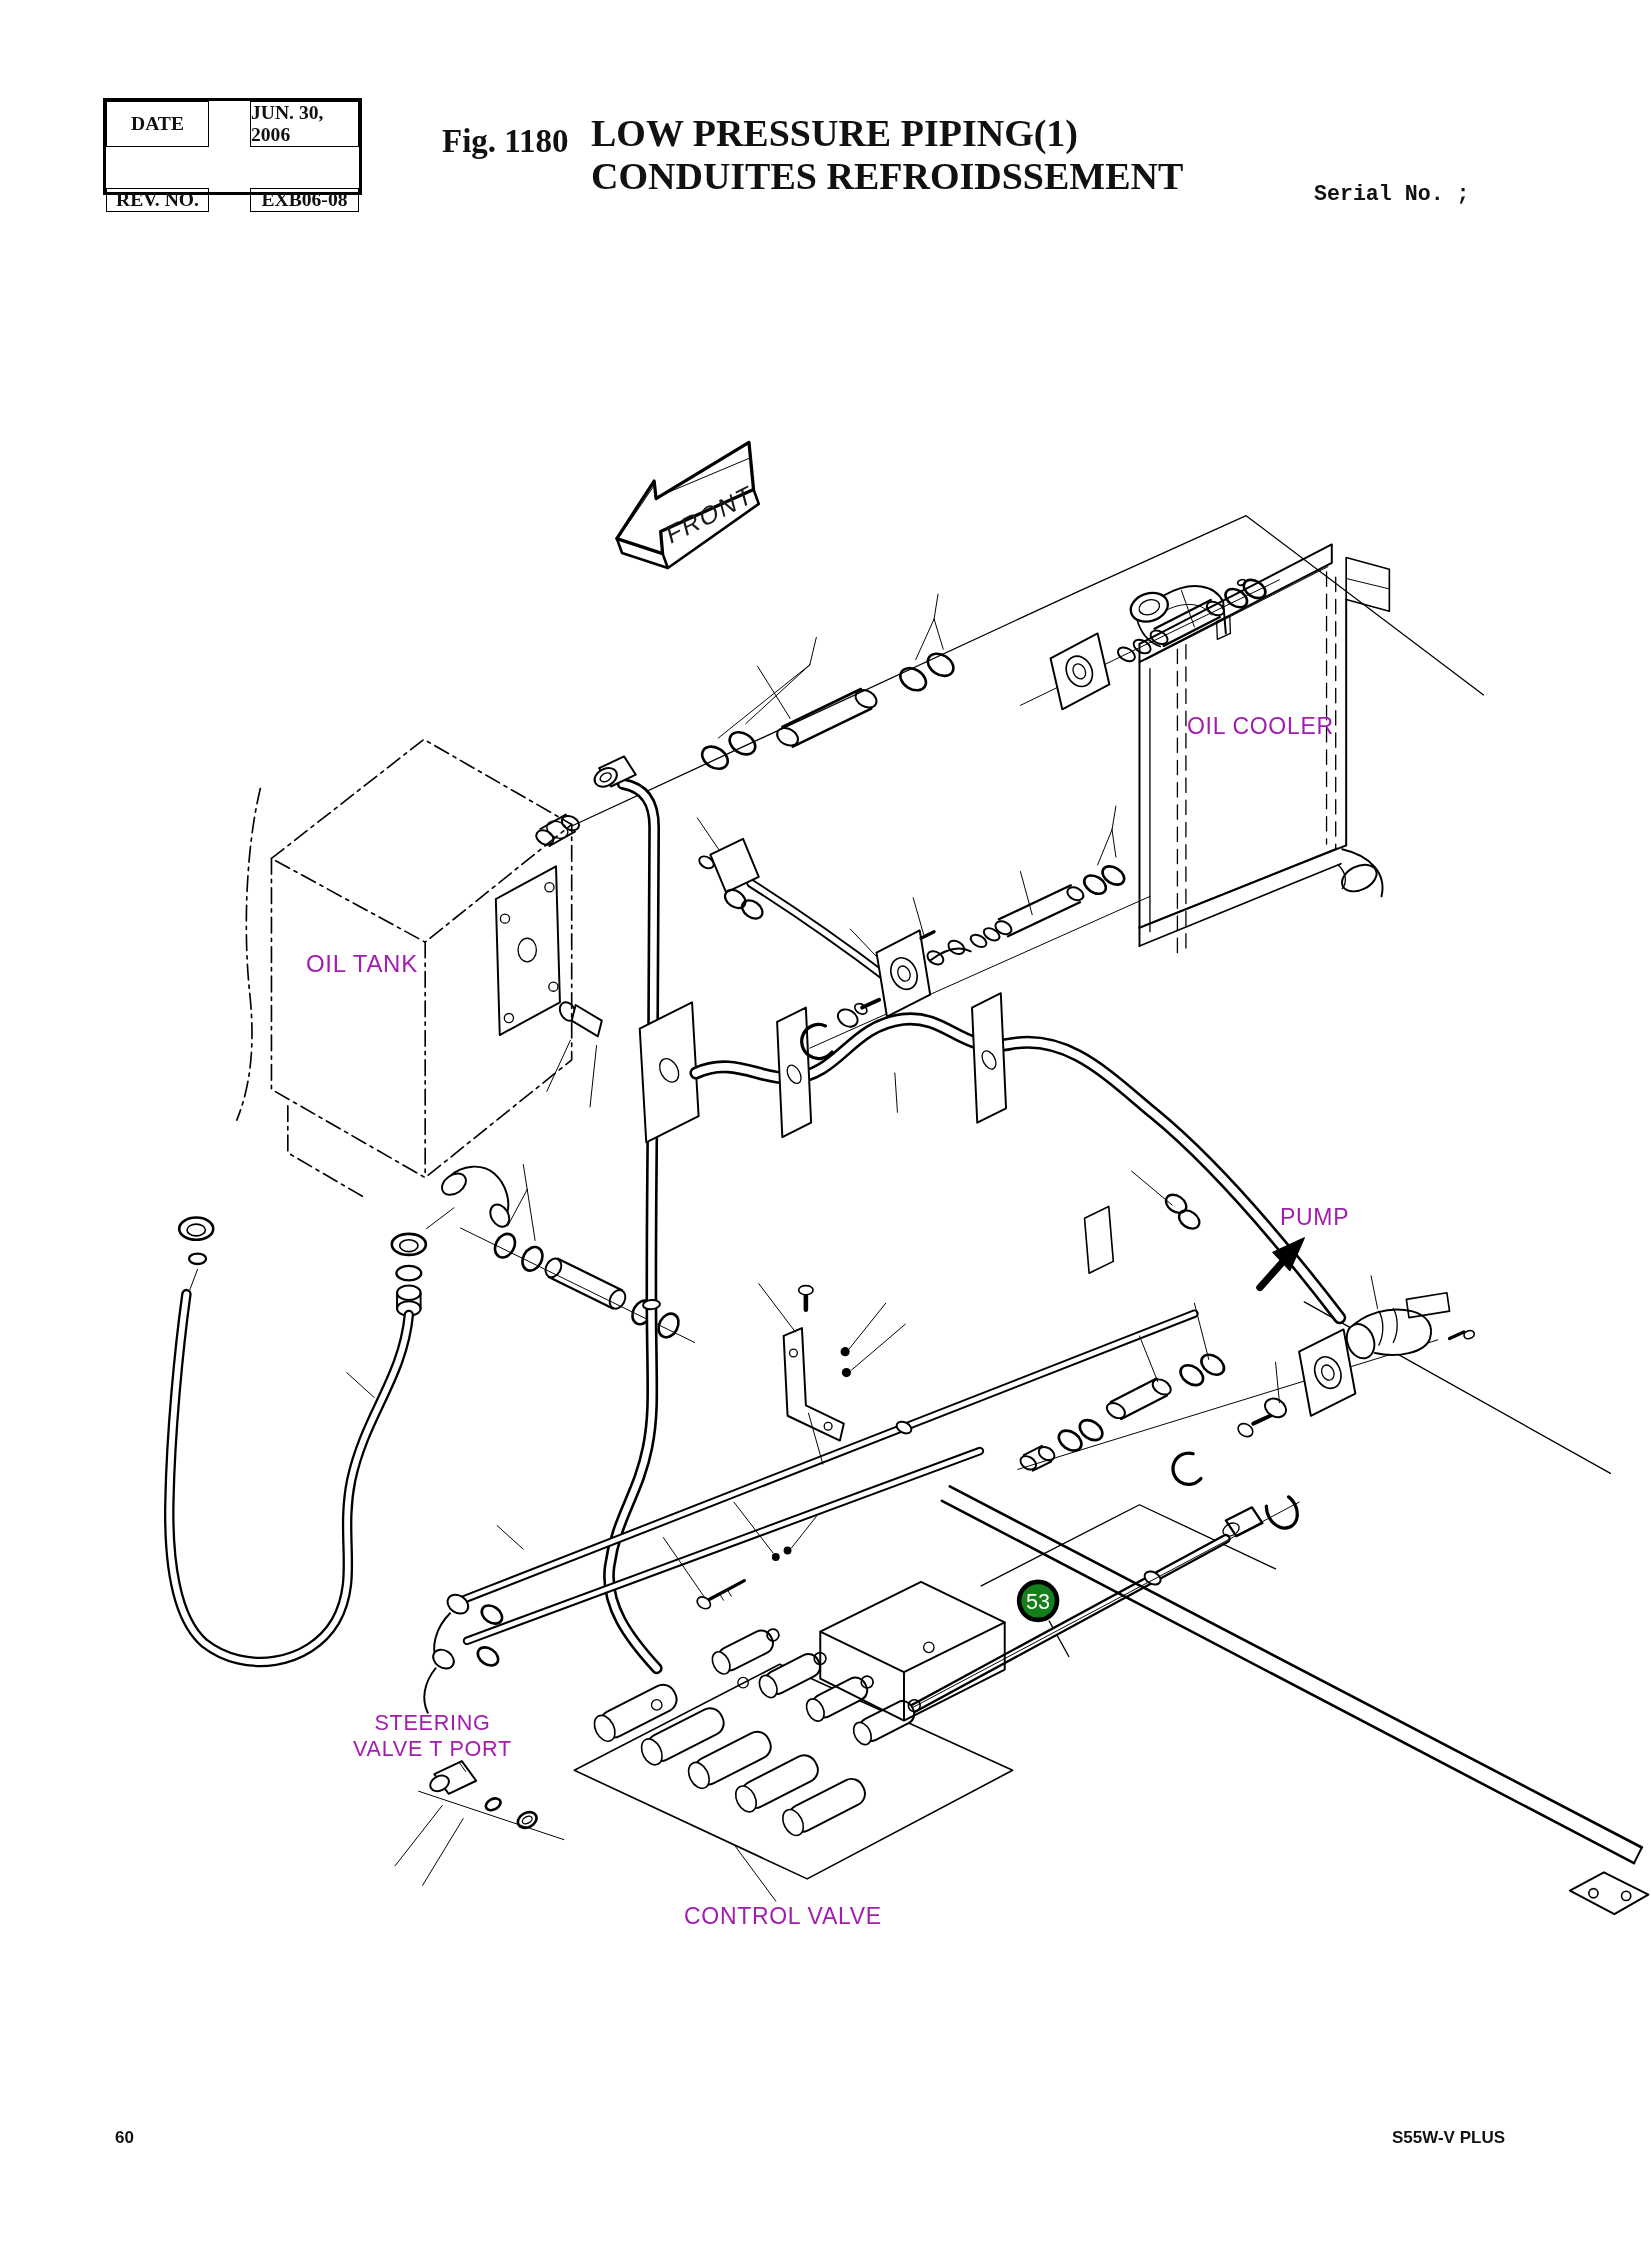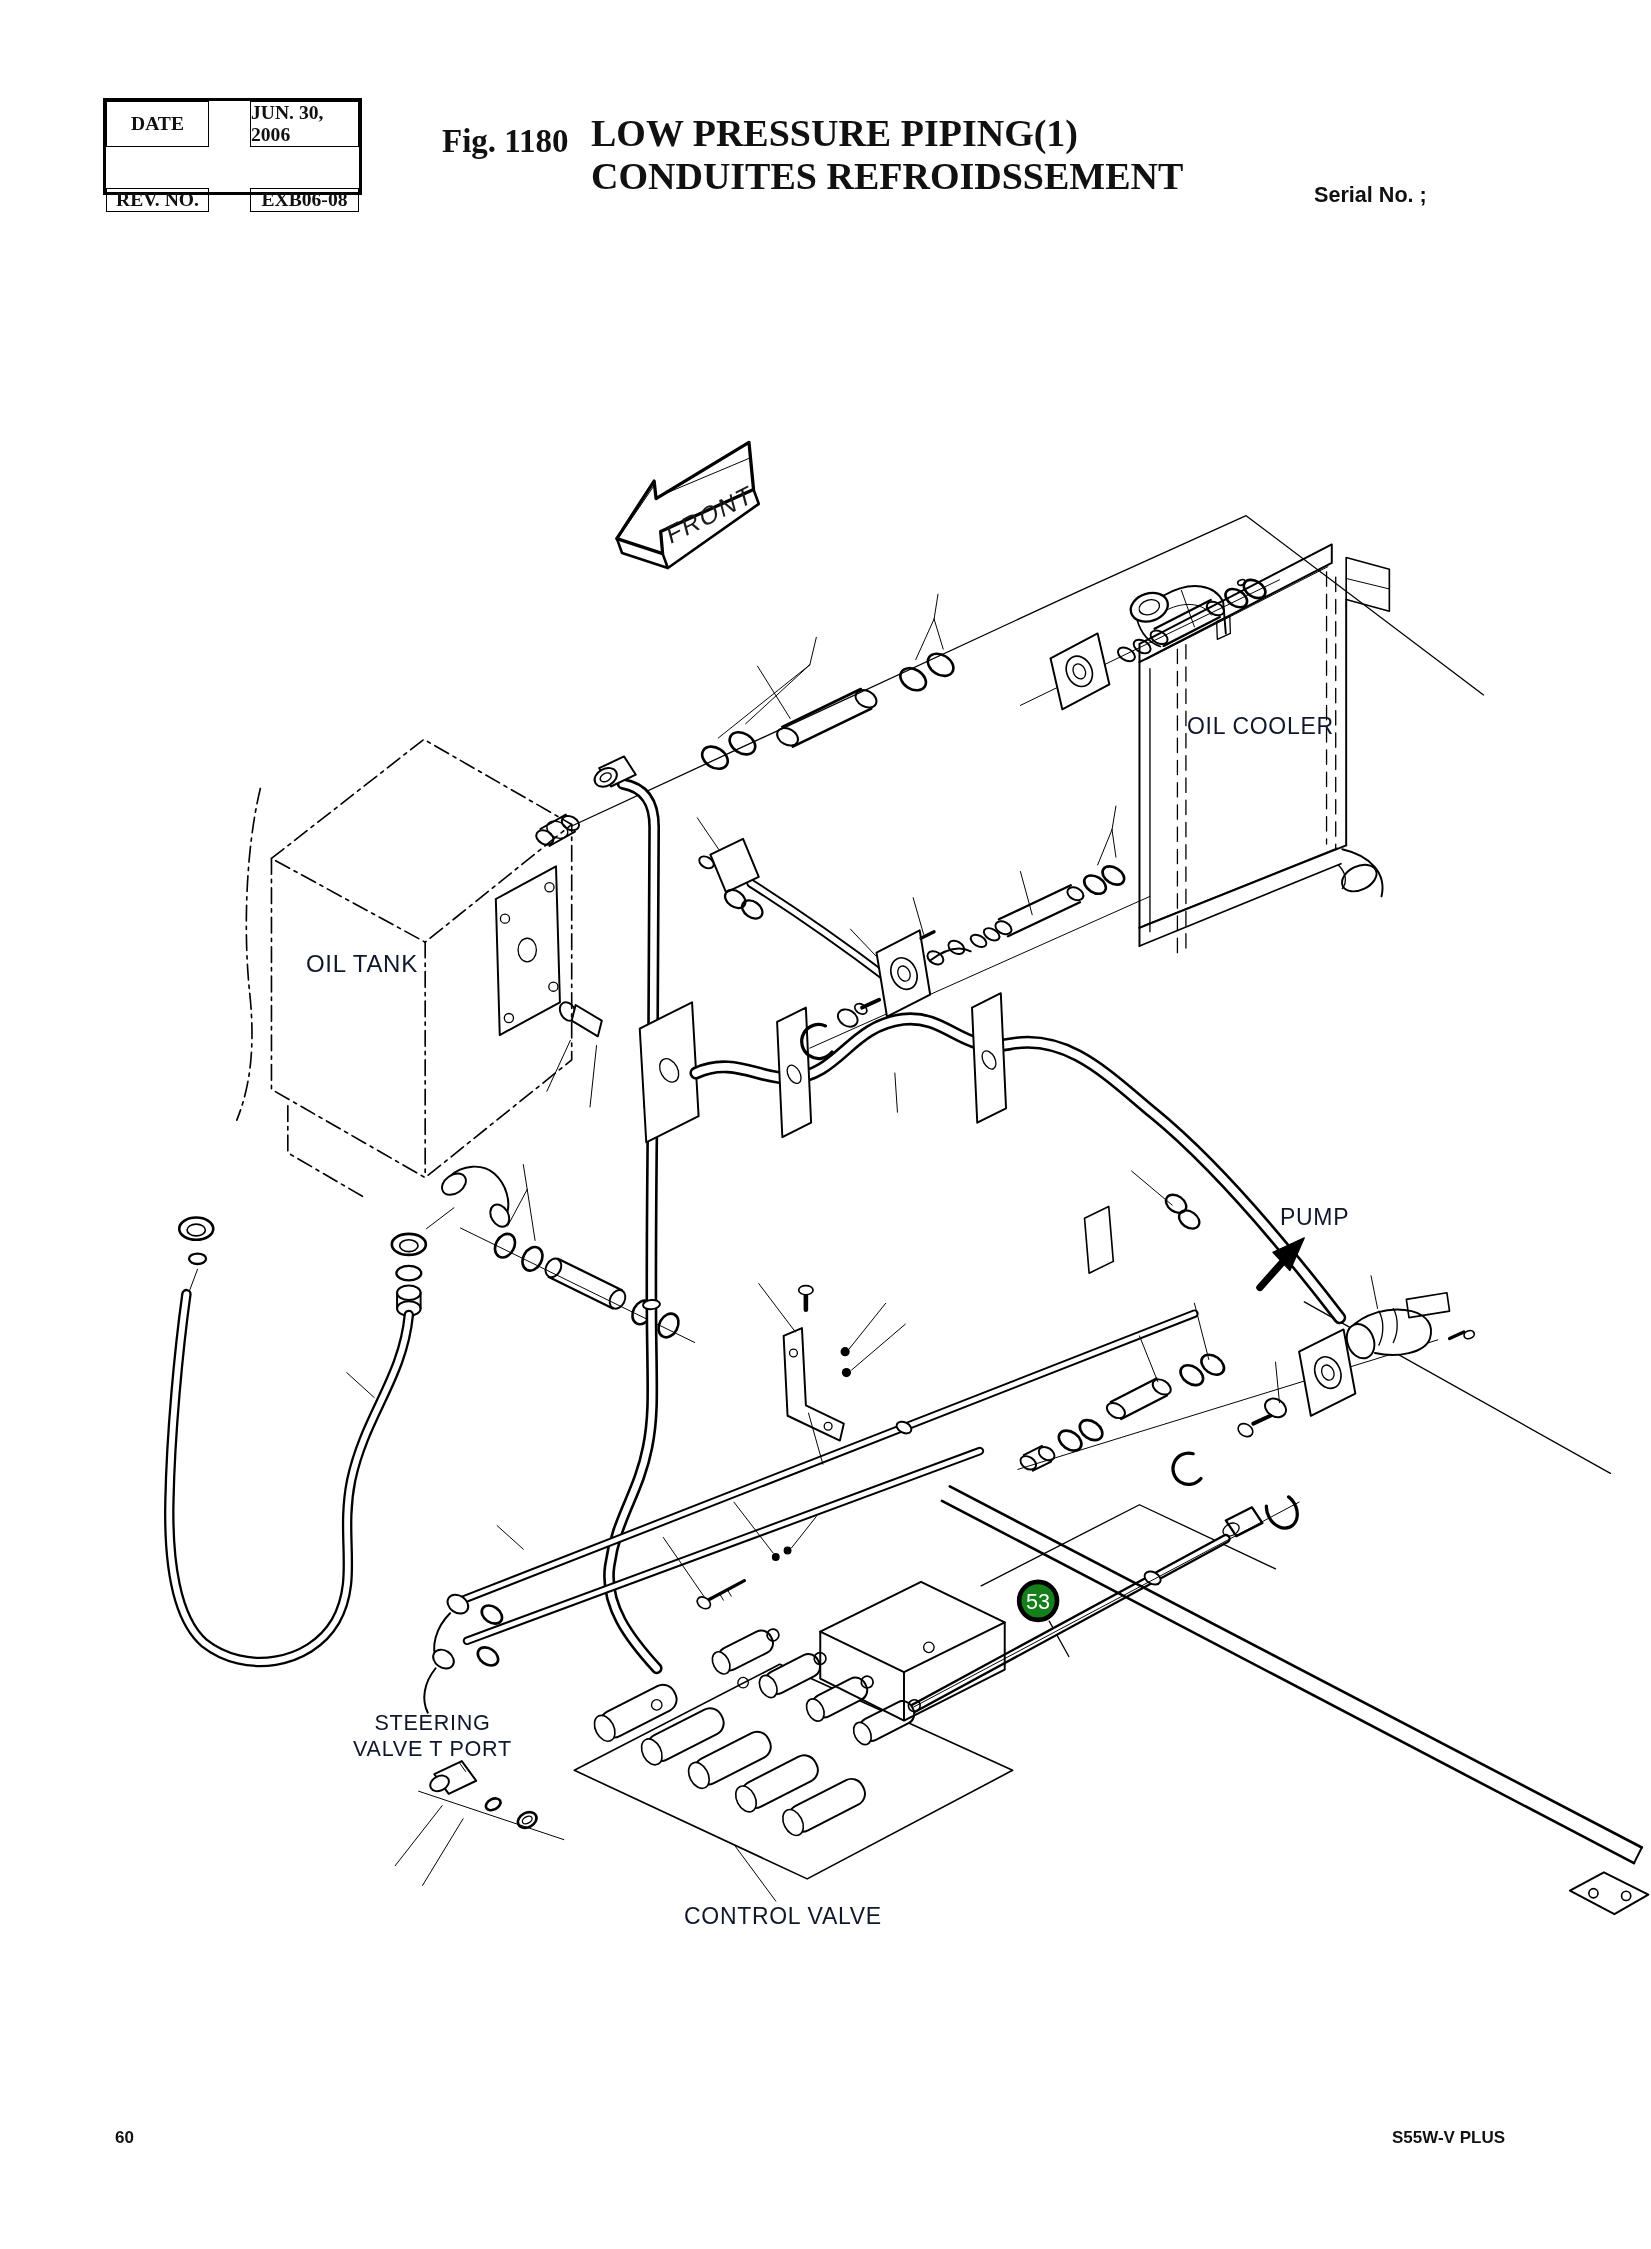--- a/index.html
+++ b/index.html
@@ -7,24 +7,24 @@
         font-family:"Liberation Sans",sans-serif;color:#111;}
   
   .hdr-table{position:absolute;left:103px;top:98px;width:253px;height:91px;
              border:3.3px solid #000;display:grid;grid-template-columns:103px 1fr;grid-template-rows:1fr 1fr;
              font-family:"Liberation Serif",serif;font-weight:bold;font-size:19.6px;gap:41px;}
   .hdr-cell{display:flex;align-items:center;justify-content:center;border:1.3px solid #000;}
   .fig-no{position:absolute;left:442px;top:123px;font-family:"Liberation Serif",serif;
           font-weight:bold;font-size:33px;white-space:nowrap;}
   .doc-title{position:absolute;left:591px;top:92px;font-family:"Liberation Serif",serif;
              font-weight:bold;font-size:38px;line-height:43px;white-space:nowrap;margin-top:20px;}
-  .serial{position:absolute;left:1314px;top:182px;font-family:Liberation Sans, sans-serif;
+  .serial{position:absolute;left:1314px;top:182px;font-family:Liberation Mono, monospace;
           font-weight:bold;font-size:21.6px;white-space:nowrap;}
   
-  .lbl{position:absolute;font-size:23px;letter-spacing:0.7px;color:#0f172a;white-space:nowrap;}
+  .lbl{position:absolute;font-size:23px;letter-spacing:0.7px;color:#a21caf;white-space:nowrap;}
   .lbl-oil-cooler{left:1187px;top:713px;}
   .lbl-oil-tank{left:306px;top:950px;font-size:24px;}
   .lbl-pump{left:1280px;top:1204px;}
   .lbl-steering{left:352px;top:1710px;width:161px;text-align:center;font-size:21.6px;line-height:26px;}
   .lbl-control-valve{left:684px;top:1903px;}
   
   .ftr{position:absolute;top:2128px;font-weight:bold;font-size:17px;white-space:nowrap;}
   .ftr-page{left:115px;}
   .ftr-model{left:1392px;}
   svg.diagram{position:absolute;left:0;top:0;}

